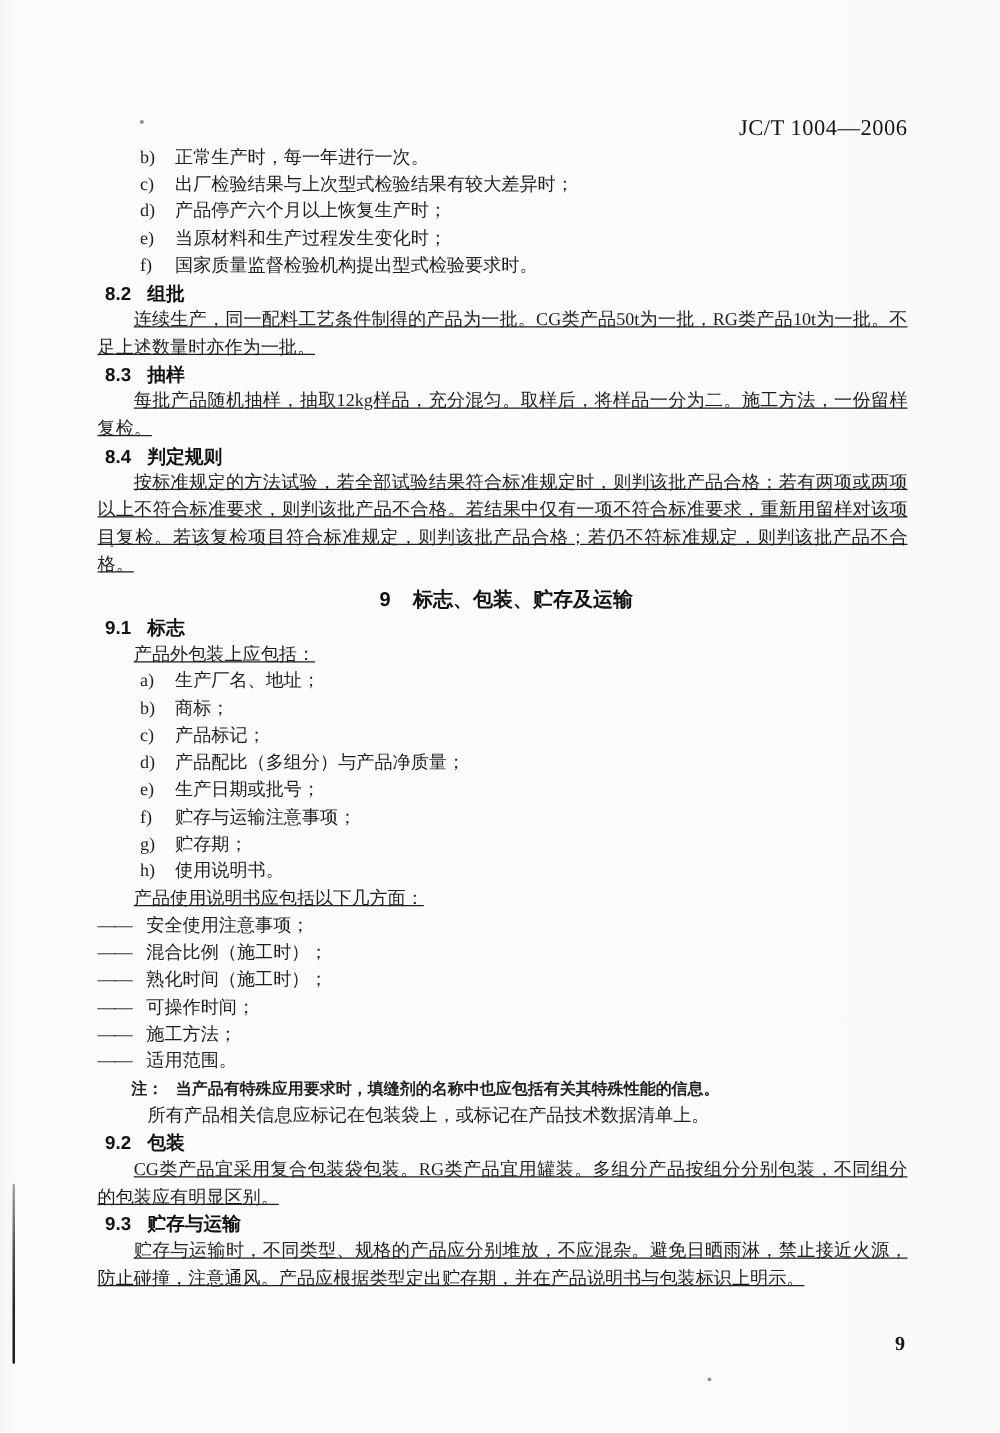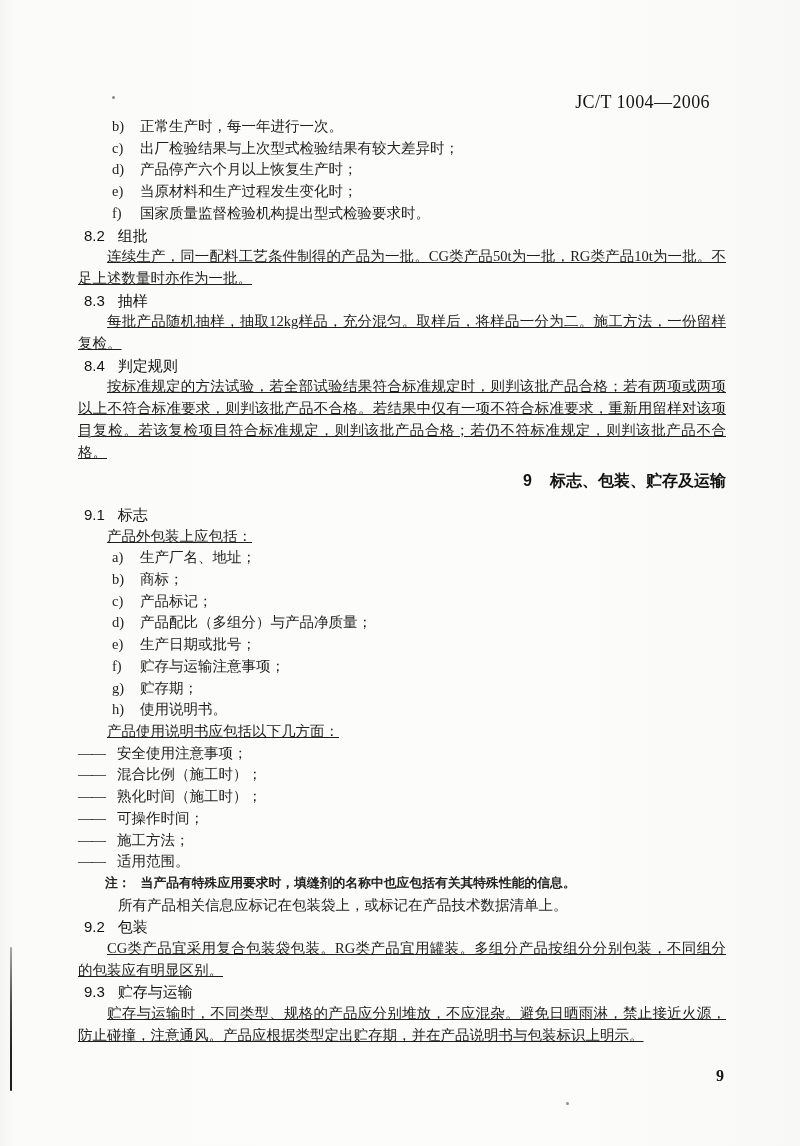--- a/index.html
+++ b/index.html
@@ -2,39 +2,39 @@
 <html><head>
 <meta charset="utf-8">
 <style>
   html, body { margin:0; padding:0; background:#ffffff; }
   .page {
     position:relative; width:800px; height:1146px; overflow:hidden;
     background:linear-gradient(90deg, #f4f4f2 0px, #fbfbfa 16px, #fcfcfb 70%, #f8f8f6 100%);
     font-family:"Liberation Serif", serif; color:#1e1e1e;
   }
   .std-header {
-    position:absolute; top:92px; right:90px;
+    position:absolute; top:92px; right:74px;
     font-size:18px; letter-spacing:0.4px; color:#141414;
   }
   .content {
     position:absolute; left:78px; top:116px; width:648px;
     font-size:14.5px; line-height:21.7px; text-align:justify;
   }
   .alpha-item { display:flex; margin-left:34px; }
   .alpha-label { flex:none; width:28px; }
   .alpha-text { flex:1; }
   .sec-head {
-    font-family:"Liberation Sans", sans-serif; font-weight:400;
+    font-family:"Liberation Sans", sans-serif; font-weight:700;
     color:#121212; margin-left:6px; font-size:15px; text-align:left;
   }
   .sec-head .sec-num { display:inline-block; margin-right:13px; }
   .chapter-head {
     font-family:"Liberation Sans", sans-serif; font-weight:700;
     color:#121212; margin-left:6px; font-size:16px;
-    margin-top:7px; margin-bottom:12px; text-align:right;
+    margin-top:7px; margin-bottom:0; text-align:center;
   }
   .chapter-head .sec-num { display:inline-block; margin-right:18px; }
   .para { text-indent:2em;text-decoration:underline; }
   .dash-item { text-align:left; }
   .dash-item .dash { letter-spacing:-1px; margin-right:12px; color:#1a1a1a; }
   .note-line { display:flex; margin-left:27px; font-size:12.8px; font-weight:600; color:#222; text-align:left; }
   .note-line .note-label { flex:none; margin-right:10px; }
   .closing-line { margin-left:40px; }
   .page-number {
     position:absolute; top:1067px; right:76px;

